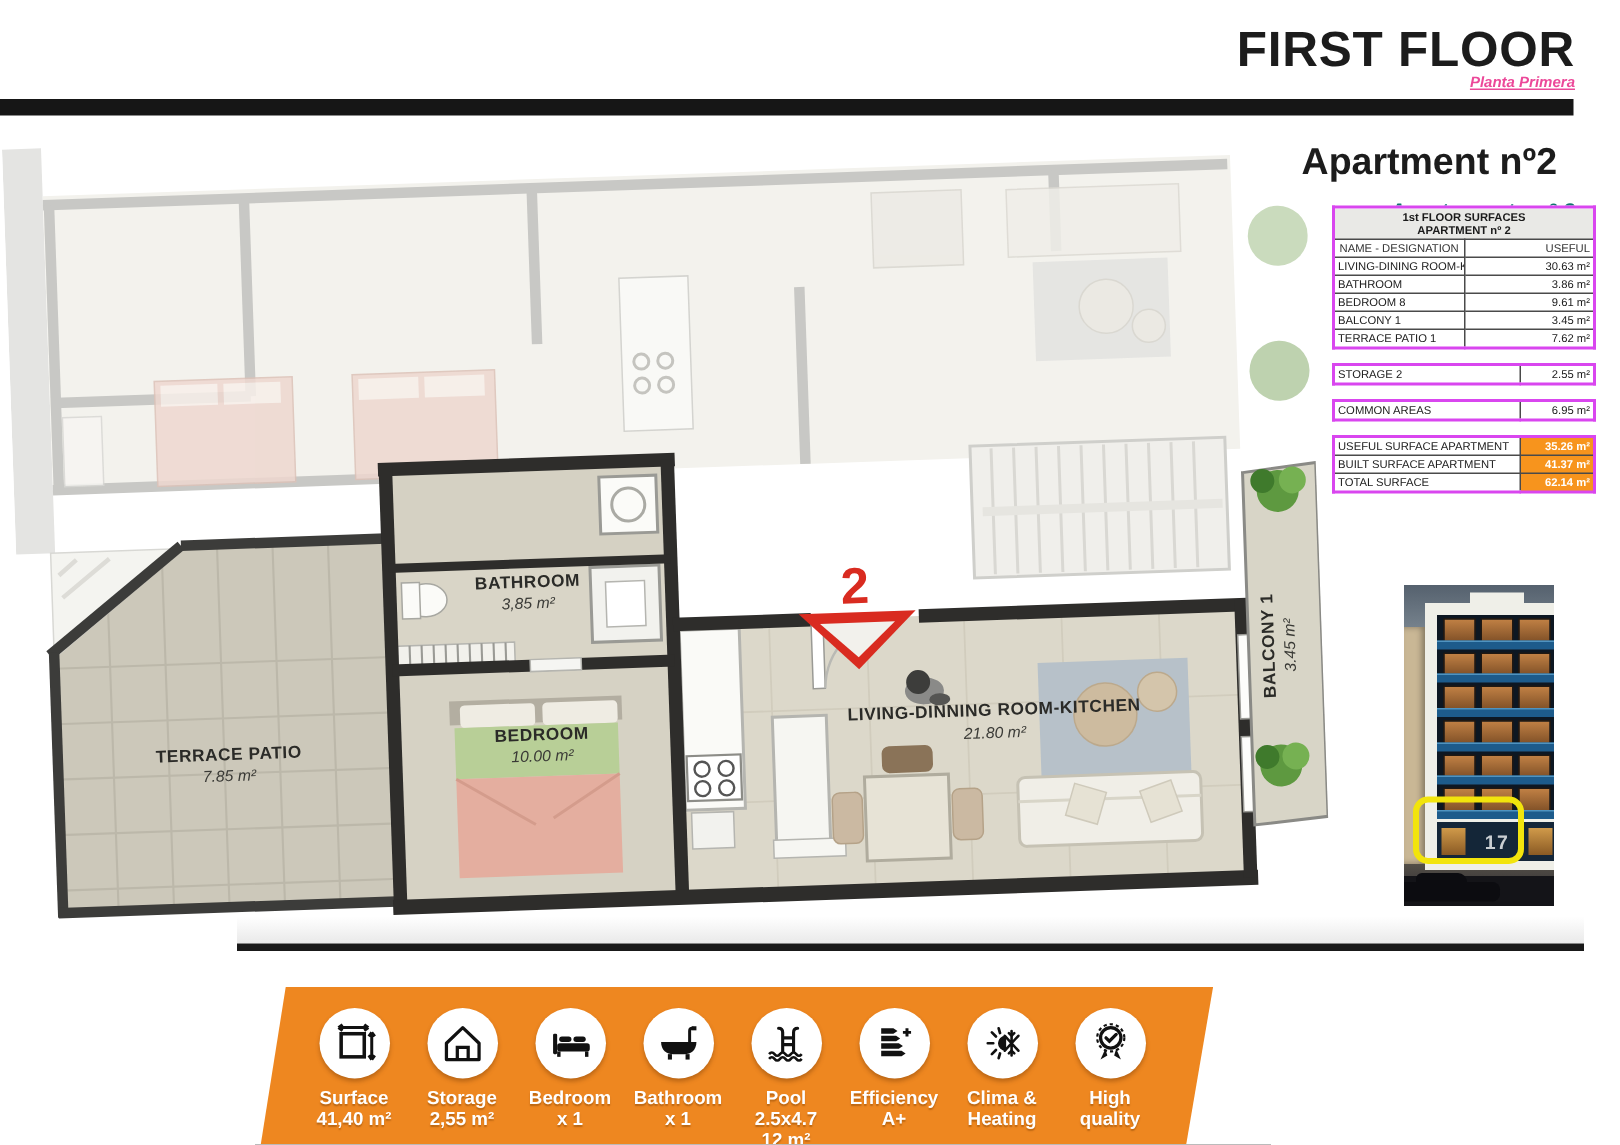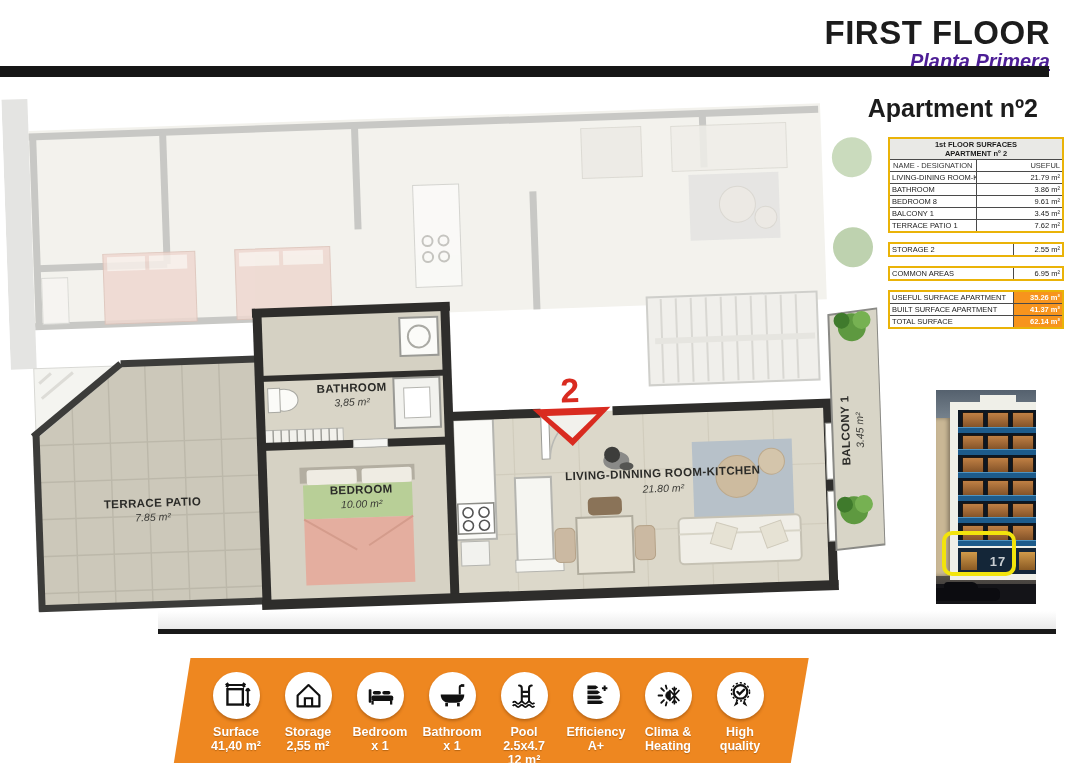--- a/index.html
+++ b/index.html
@@ -2,29 +2,29 @@
 <html><head>
 <meta charset="utf-8">
 <style>
   html,body{margin:0;padding:0;background:#888;}
   .page{position:relative;width:1080px;height:763px;background:#ffffff;overflow:hidden;
         font-family:"Liberation Sans",sans-serif;margin:0 auto;}
 
   
   .title-block{position:absolute;top:16px;right:30px;text-align:right;}
   .main-title{font-size:33px;font-weight:800;color:#1c1c1c;letter-spacing:.5px;line-height:1;margin:0;}
-  .sub-title{font-size:20px;font-style:italic;font-weight:bold;color:#4c1d95;line-height:1.1;margin-top:1px;text-decoration:underline;}
+  .sub-title{font-size:10px;font-style:italic;font-weight:bold;color:#ec4899;line-height:1.1;margin-top:1px;text-decoration:underline;}
   .top-bar{position:absolute;top:66px;left:0;width:1049px;height:11px;background:#161616;}
   .apt-block{position:absolute;top:84px;right:30px;text-align:right;}
   .apt-title{font-size:25px;font-weight:800;color:#1c1c1c;line-height:1;margin:12px;}
   .apt-sub{font-size:15px;font-style:italic;font-weight:bold;color:#0f766e;margin-top:1px;}
 
   
   .surfaces{position:absolute;left:888px;top:137px;width:176px;color:#1b1b1b;}
-  table.s-table{width:100%;border-collapse:collapse;border:2px solid #eab308;background:#fff;
+  table.s-table{width:100%;border-collapse:collapse;border:2px solid #d946ef;background:#fff;
                 table-layout:fixed;margin:0 0 9px 0;}
   table.s-table td{border:1px solid #4a4a4a;font-size:7.5px;padding:1px 2px;height:9px;
                    white-space:nowrap;overflow:hidden;}
   td.hdr{background:#e9e9e6;text-align:center;font-weight:bold;font-size:8px;line-height:1.2;height:auto;}
   td.colhead{text-align:center;font-size:7.5px;color:#333;}
   td.val{width:44px;text-align:right;}
   td.hl{background:#f7941d;color:#fff;font-weight:bold;}
 
   
   .plan{position:absolute;left:12px;top:78px;width:868px;height:534px;
@@ -98,21 +98,21 @@
         <div>1st FLOOR SURFACES</div>
         <div>APARTMENT nº 2</div>
       </td>
           </tr>
       <tr>
         <td class="colhead">NAME - DESIGNATION</td>
         <td class="colhead val">USEFUL</td>
       </tr>
       <tr>
         <td>LIVING-DINING ROOM-KITCHEN</td>
-        <td class="val">21.79 m²</td>
+        <td class="val">30.63 m²</td>
           </tr>
       <tr>
         <td>BATHROOM</td>
         <td class="val">3.86 m²</td>
           </tr>
       <tr>
         <td>BEDROOM 8</td>
         <td class="val">9.61 m²</td>
           </tr>
       <tr>

